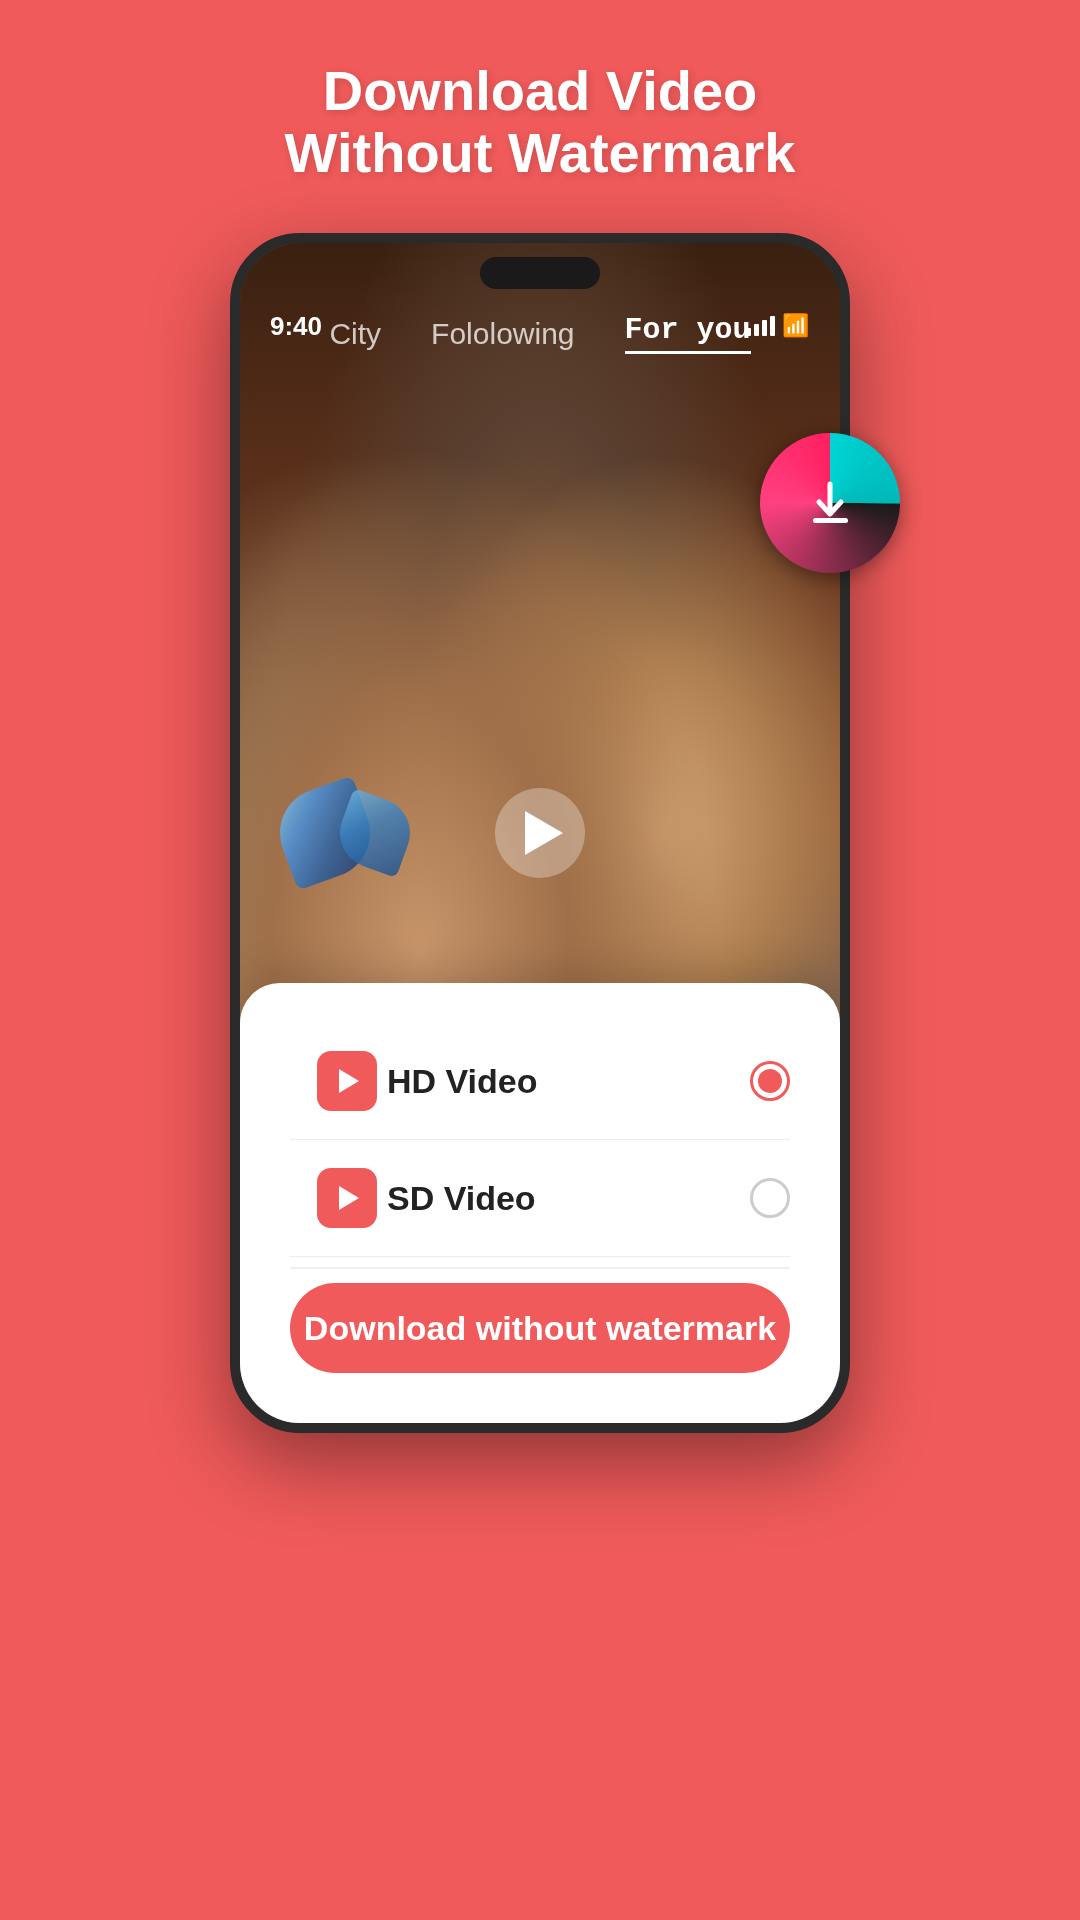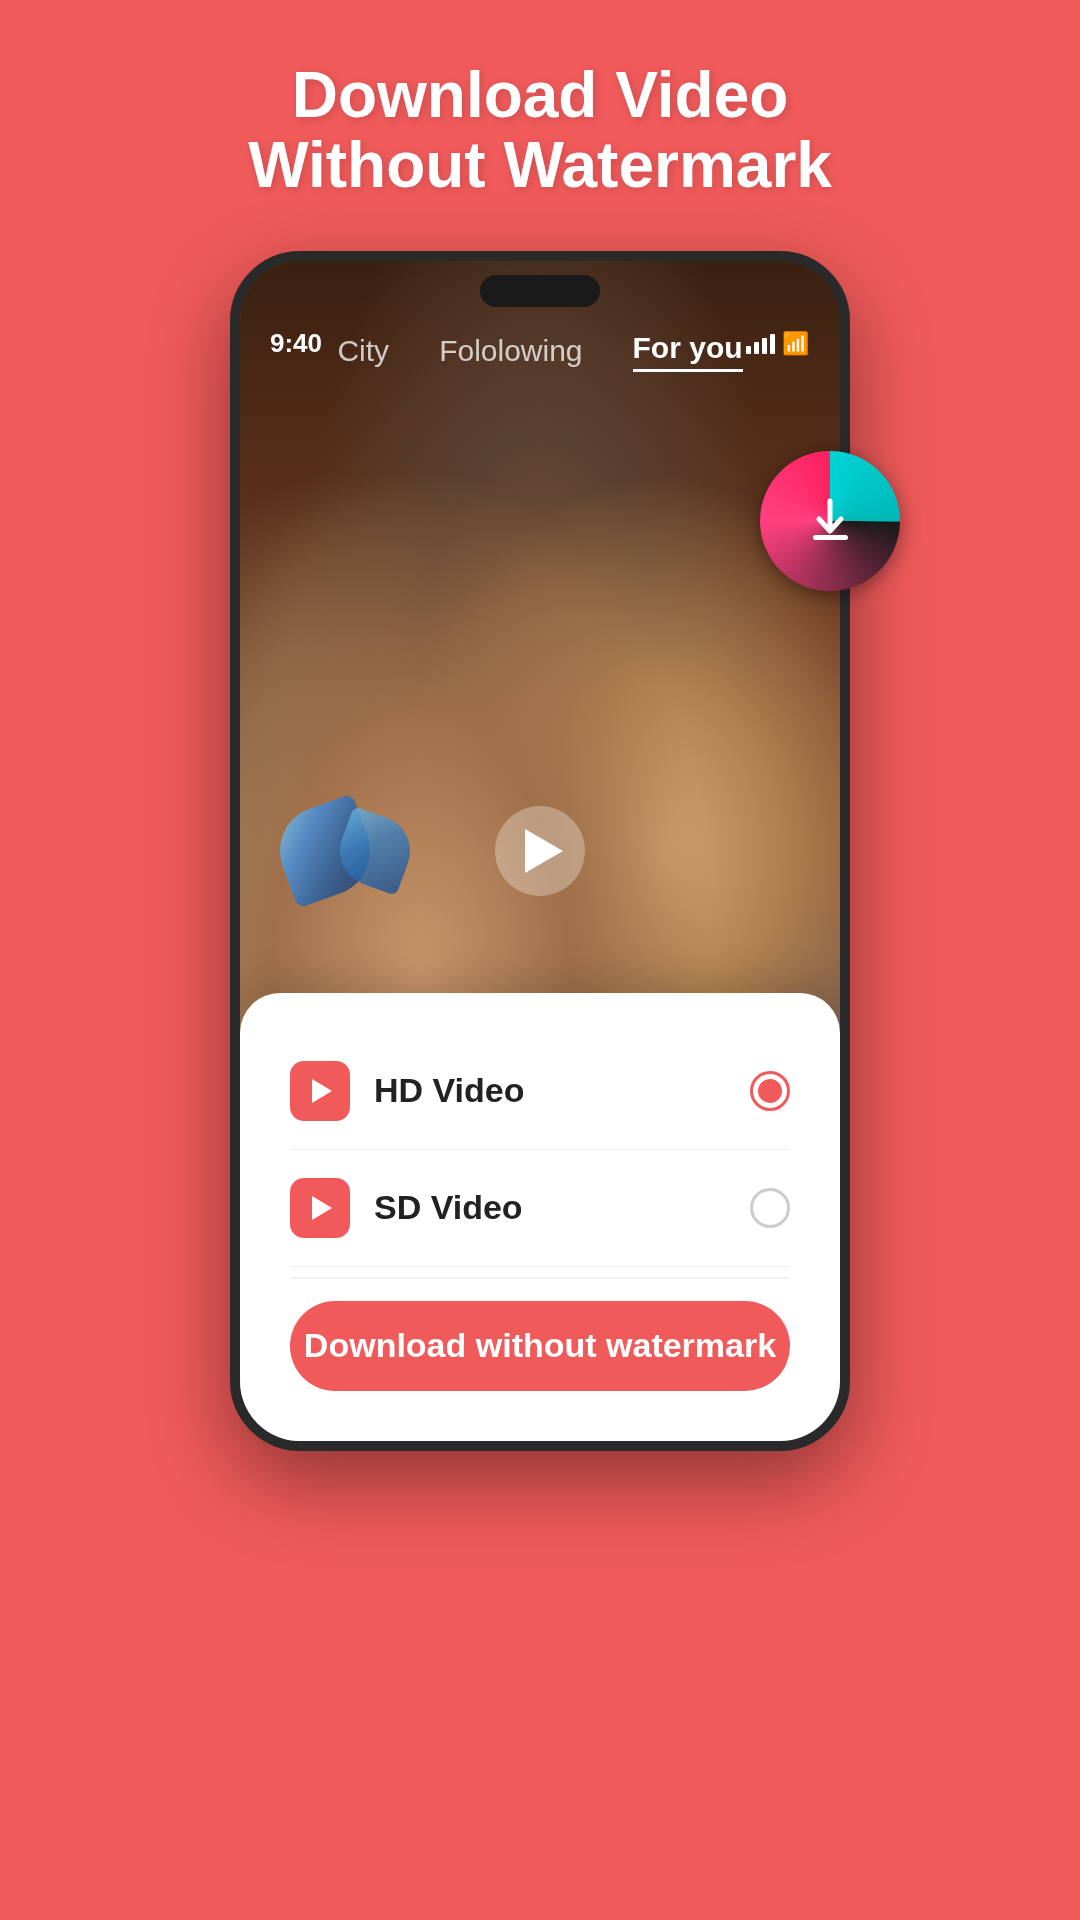--- a/index.html
+++ b/index.html
@@ -11,21 +11,21 @@
       background-color: #F05A5A;
       font-family: -apple-system, BlinkMacSystemFont, 'Helvetica Neue', Arial, sans-serif;
       overflow: hidden;
       position: relative;
     }
 
     .headline {
       text-align: center;
       color: white;
       font-weight: 900;
-      font-size: 64px;
+      font-size: 56px;
       line-height: 1.1;
       padding: 60px 80px 40px;
       text-shadow: 2px 2px 8px rgba(0,0,0,0.15);
     }
 
     
     .phone-frame {
       position: relative;
       width: 620px;
       height: 1200px;
@@ -169,20 +169,21 @@
       font-size: 30px;
       font-weight: 500;
       text-align: center;
     }
 
     .nav-tab.active {
       color: white;
       font-weight: 700;
       border-bottom: 3px solid white;
       padding-bottom: 4px;
+      font-family: Liberation Mono, monospace;
     }
 
     
     .play-button {
       position: absolute;
       top: 50%;
       left: 50%;
       transform: translate(-50%, -50%);
       width: 90px;
       height: 90px;
@@ -292,21 +293,22 @@
       border-bottom: 1px solid #eee;
     }
 
     .option-row:last-of-type {
       border-bottom: none;
     }
 
     .option-left {
       display: flex;
       align-items: center;
-      gap: 24px;
+      gap: 10px;
+      margin-left: 27px;
     }
 
     .option-icon-bg {
       width: 60px;
       height: 60px;
       background: #F05A5A;
       border-radius: 14px;
       display: flex;
       align-items: center;
       justify-content: center;
@@ -357,21 +359,21 @@
     .download-btn {
       width: 100%;
       height: 90px;
       background: #F05A5A;
       border: none;
       border-radius: 45px;
       color: white;
       font-size: 34px;
       font-weight: 700;
       cursor: pointer;
-      margin-top: 12px;
+      margin-top: 4px;
     }
   </style>
 </head>
 <body>
 
 <div style="width:1080px;height:1920px;background:#F05A5A;position:relative;overflow:hidden;">
 
   <div class="headline">
     <div>Download Video</div>
     <div>Without Watermark</div>

